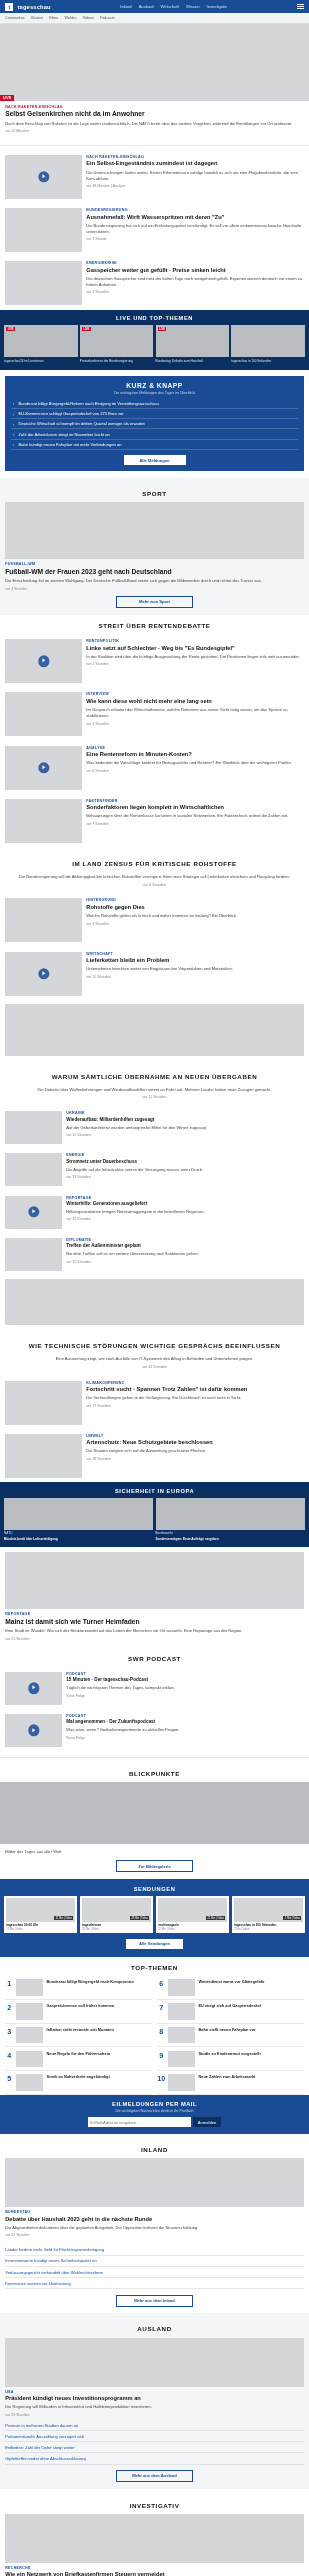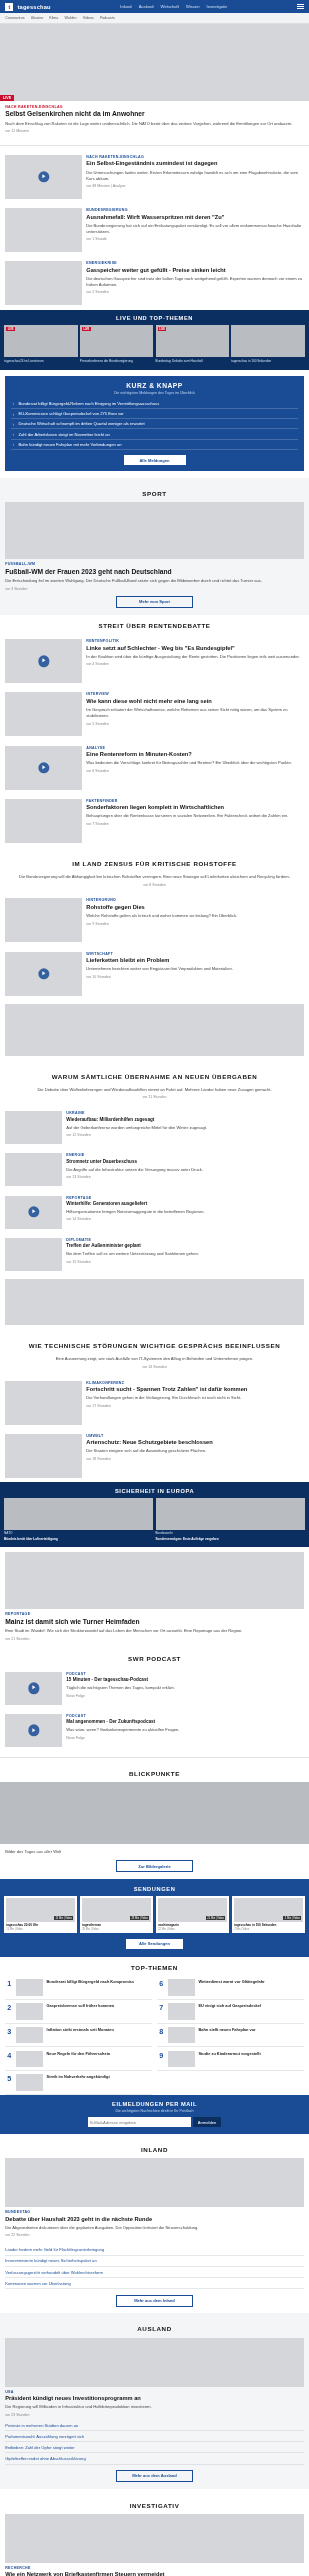--- a/index.html
+++ b/index.html
@@ -565,20 +565,25 @@
       <div class="rank-row">
         <div class="rank-n">8</div>
         <div class="rank-thumb ph"></div>
         <div class="rank-t">Bahn stellt neuen Fahrplan vor</div>
       </div>
       <div class="rank-row">
         <div class="rank-n">9</div>
         <div class="rank-thumb ph"></div>
         <div class="rank-t">Studie zu Kinderarmut vorgestellt</div>
       </div>
+      <div class="rank-row">
+        <div class="rank-n">10</div>
+        <div class="rank-thumb ph"></div>
+        <div class="rank-t">Neue Zahlen zum Arbeitsmarkt</div>
+      </div>
     </div>
   </div>
 
   <div class="nl">
     <h4>EILMELDUNGEN PER MAIL</h4>
     <p>Die wichtigsten Nachrichten direkt in Ihr Postfach</p>
     <div class="f">
       <input placeholder="E-Mail-Adresse eingeben" style="">
       <button>Anmelden</button>
     </div>

